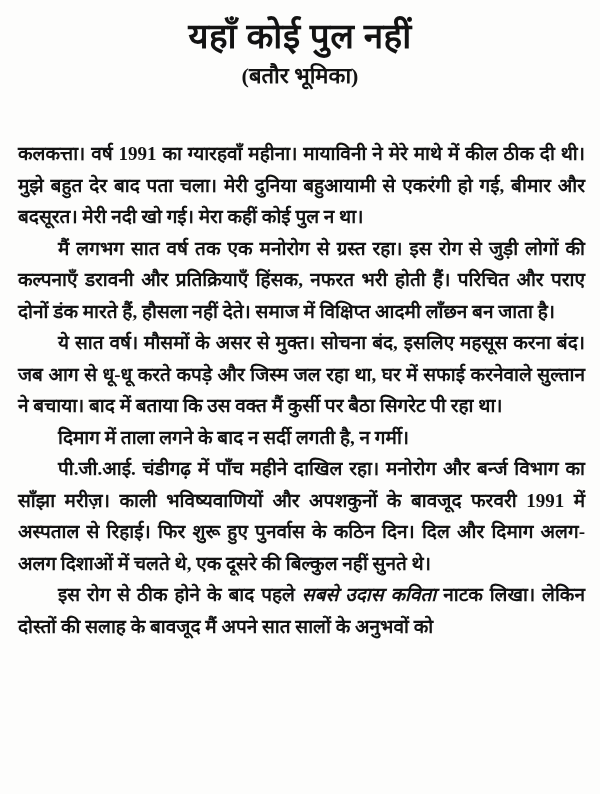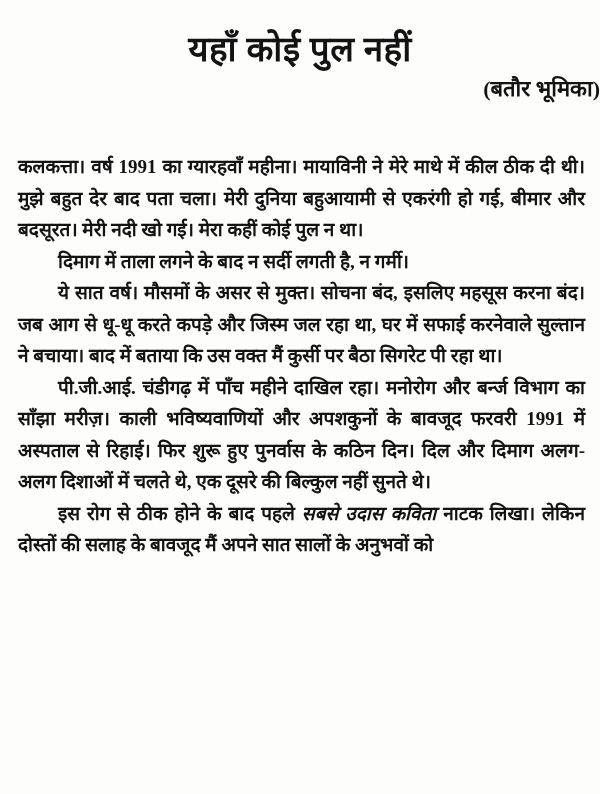--- a/index.html
+++ b/index.html
@@ -11,36 +11,35 @@
     position: relative;
     width: 600px;
     height: 794px;
     background: #fdfdfc;
     color: #131313;
     font-family: "Liberation Serif", "DejaVu Serif", serif;
     overflow: hidden;
     box-sizing: border-box;
   }
   .heading-block {
-    padding-top: 28px;
+    padding-top: 15px;
     text-align: center;
   }
   .book-title {
     margin: 0;
     font-size: 35px;
     line-height: 44px;
     font-weight: 700;
     letter-spacing: 0.5px;
   }
   .book-subtitle {
     margin: 2px 0 0 0;
     font-size: 22px;
     line-height: 30px;
     font-weight: 600;
-    text-align: right;
   }
   .body-text {
     margin: 47px 15px 0 18px;
     font-size: 19px;
     line-height: 31.5px;
     font-weight: 600;
     text-align: justify;
     text-justify: inter-word;
   }
   .body-text p {
@@ -59,19 +58,20 @@
 
 <div class="page">
 
   <div class="heading-block">
     <h1 class="book-title">यहाँ कोई पुल नहीं</h1>
     <div class="book-subtitle">(बतौर भूमिका)</div>
   </div>
 
   <div class="body-text">
     <p>कलकत्ता। वर्ष 1991 का ग्यारहवाँ महीना। मायाविनी ने मेरे माथे में कील ठीक दी थी। मुझे बहुत देर बाद पता चला। मेरी दुनिया बहुआयामी से एकरंगी हो गई, बीमार और बदसूरत। मेरी नदी खो गई। मेरा कहीं कोई पुल न था।</p>
+    <p class="indent">मैं लगभग सात वर्ष तक एक मनोरोग से ग्रस्त रहा। इस रोग से जुड़ी लोगों की कल्पनाएँ डरावनी और प्रतिक्रियाएँ हिंसक, नफरत भरी होती हैं। परिचित और पराए दोनों डंक मारते हैं, हौसला नहीं देते। समाज में विक्षिप्त आदमी लाँछन बन जाता है।</p>
+    <p class="indent">ये सात वर्ष। मौसमों के असर से मुक्त। सोचना बंद, इसलिए महसूस करना बंद। जब आग से धू-धू करते कपड़े और जिस्म जल रहा था, घर में सफाई करनेवाले सुल्तान ने बचाया। बाद में बताया कि उस वक्त मैं कुर्सी पर बैठा सिगरेट पी रहा था।</p>
     <p class="indent">दिमाग में ताला लगने के बाद न सर्दी लगती है, न गर्मी।</p>
-    <p class="indent">ये सात वर्ष। मौसमों के असर से मुक्त। सोचना बंद, इसलिए महसूस करना बंद। जब आग से धू-धू करते कपड़े और जिस्म जल रहा था, घर में सफाई करनेवाले सुल्तान ने बचाया। बाद में बताया कि उस वक्त मैं कुर्सी पर बैठा सिगरेट पी रहा था।</p>
     <p class="indent">पी.जी.आई. चंडीगढ़ में पाँच महीने दाखिल रहा। मनोरोग और बर्न्ज विभाग का साँझा मरीज़। काली भविष्यवाणियों और अपशकुनों के बावजूद फरवरी 1991 में अस्पताल से रिहाई। फिर शुरू हुए पुनर्वास के कठिन दिन। दिल और दिमाग अलग-अलग दिशाओं में चलते थे, एक दूसरे की बिल्कुल नहीं सुनते थे।</p>
     <p class="indent"><span>इस रोग से ठीक होने के बाद पहले </span><em>सबसे उदास कविता</em><span> नाटक लिखा। लेकिन दोस्तों की सलाह के बावजूद मैं अपने सात सालों के अनुभवों को</span></p>
   </div>
 
 </div>
 
 </body></html>

